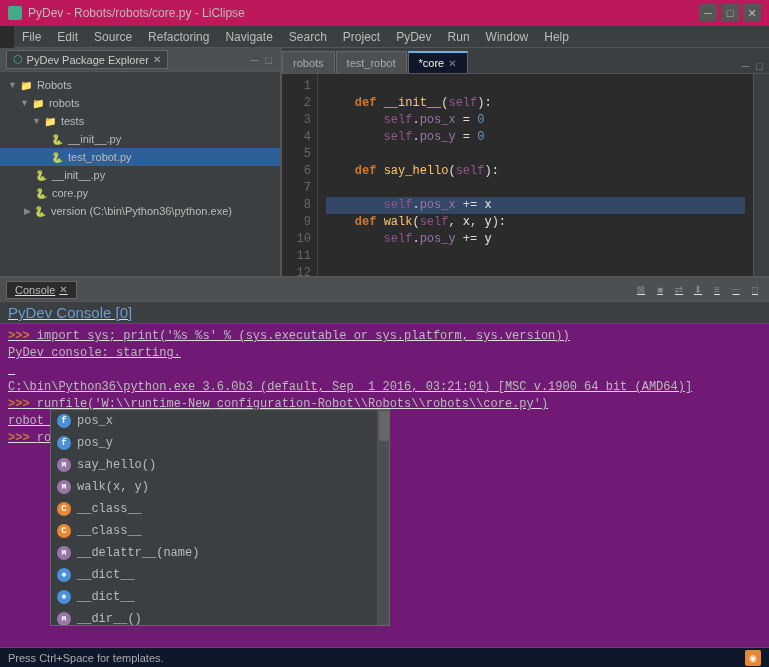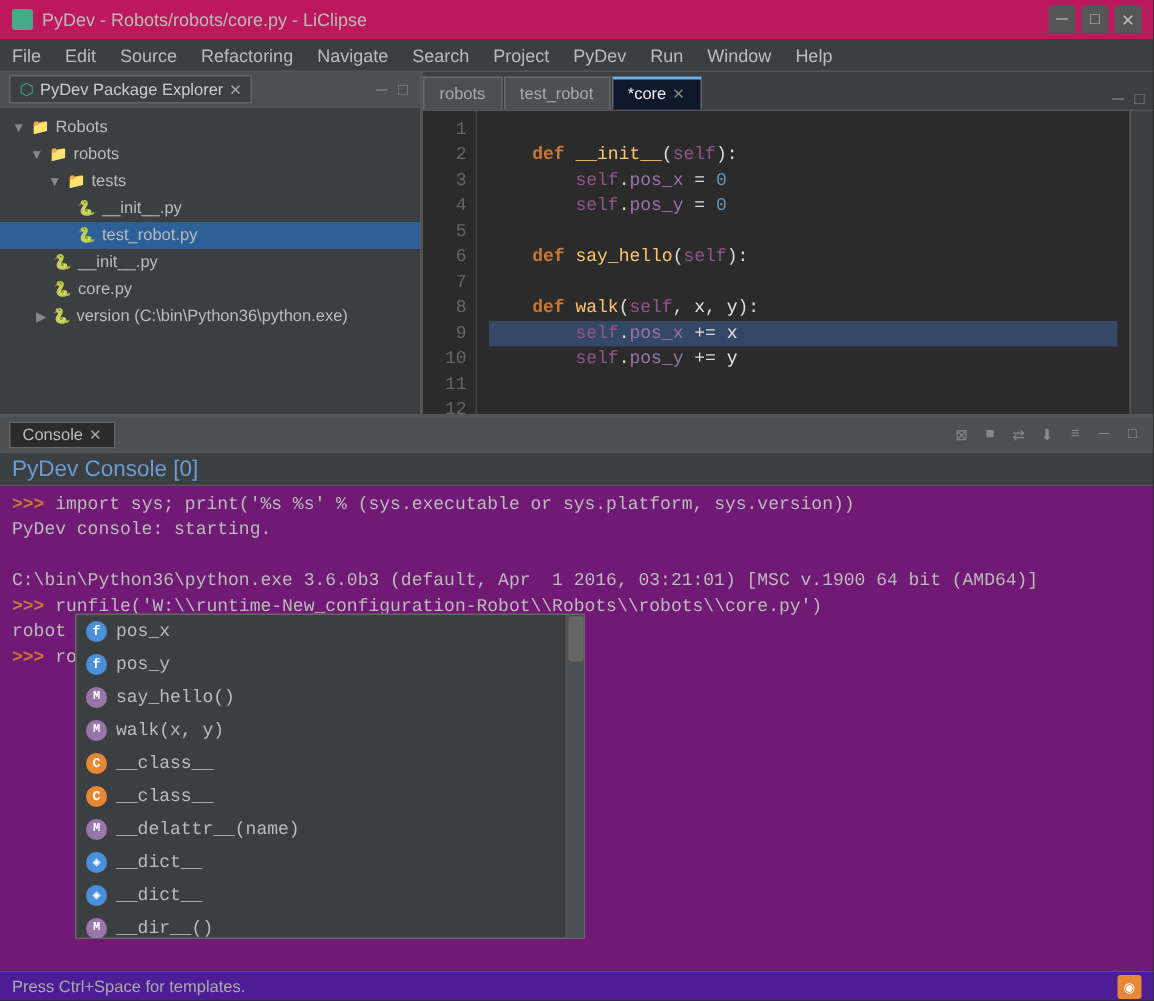--- a/index.html
+++ b/index.html
@@ -25,20 +25,21 @@
     
     .menu-bar {
       background: #3c3f41;
       display: flex;
       align-items: center;
       height: 22px;
       font-family: Arial, sans-serif;
       font-size: 12px;
       color: #bbb;
       border-bottom: 1px solid #555;
+      margin-left: 14px;
     }
     .menu-item {
       padding: 2px 8px;
       cursor: pointer;
       height: 100%;
       display: flex;
       align-items: center;
     }
 
     
@@ -148,20 +149,21 @@
     .attr { color: #9876aa; }
     .highlight-line { background: #344766; }
 
     
     .console-area {
       flex: 1;
       display: flex;
       flex-direction: column;
       background: #2b2b2b;
       min-height: 0;
+      text-decoration: underline;
     }
     .console-header {
       background: #4c5052;
       display: flex;
       align-items: center;
       justify-content: space-between;
       padding: 2px 6px;
       height: 24px;
       border-bottom: 1px solid #555;
     }
@@ -198,21 +200,21 @@
     }
     .ac-icon { width: 14px; height: 14px; border-radius: 50%; display: inline-flex; align-items: center; justify-content: center; font-size: 9px; font-weight: bold; color: white; flex-shrink: 0; }
     .ac-icon-field { background: #4a90d9; }
     .ac-icon-method { background: #9876aa; font-size: 8px; }
     .ac-icon-class { background: #e88734; }
     .ac-label { color: #bbb; font-size: 12px; }
     .autocomplete-scrollbar { width: 12px; background: #4c5052; border-left: 1px solid #555; position: absolute; right: 0; top: 0; bottom: 0; }
     .autocomplete-scroll-thumb { width: 10px; height: 30px; background: #666; margin: 1px; border-radius: 2px; }
 
     .status-bar {
-      background: #4c1d95;
+      background: #0f172a;
       height: 20px;
       display: flex;
       align-items: center;
       padding: 0 8px;
       font-family: Arial, sans-serif;
       font-size: 11px;
       color: #aaa;
       border-top: 1px solid #555;
       justify-content: space-between;
     }
@@ -355,22 +357,22 @@
           <div>12</div>
         </div>
         <div class="code-content">
           <div class="code-line">&nbsp;</div>
           <div class="code-line">    <span class="kw">def</span> <span class="fn">__init__</span>(<span class="self-kw">self</span>):</div>
           <div class="code-line">        <span class="self-kw">self</span>.<span class="attr">pos_x</span> = <span class="num">0</span></div>
           <div class="code-line">        <span class="self-kw">self</span>.<span class="attr">pos_y</span> = <span class="num">0</span></div>
           <div class="code-line">&nbsp;</div>
           <div class="code-line">    <span class="kw">def</span> <span class="fn">say_hello</span>(<span class="self-kw">self</span>):</div>
           <div class="code-line">&nbsp;</div>
+          <div class="code-line highlight-line">        <span class="self-kw">self</span>.<span class="attr">pos_x</span> += <span class="param">x</span></div>
           <div class="code-line">    <span class="kw">def</span> <span class="fn">walk</span>(<span class="self-kw">self</span>, <span class="param">x</span>, <span class="param">y</span>):</div>
-          <div class="code-line highlight-line">        <span class="self-kw">self</span>.<span class="attr">pos_x</span> += <span class="param">x</span></div>
           <div class="code-line">        <span class="self-kw">self</span>.<span class="attr">pos_y</span> += <span class="param">y</span></div>
         </div>
         <div style="width:16px; background:#3c3f41; border-left:1px solid #555;"></div>
       </div>
     </div>
 
   </div>
 
   <div class="console-area">
     <div class="console-header">
@@ -388,21 +390,21 @@
         <button class="console-btn">≡</button>
         <button class="console-btn">─</button>
         <button class="console-btn">□</button>
       </div>
     </div>
     <div style="padding:2px 8px; background:#3c3f41; border-bottom:1px solid #555; font-family:Arial,sans-serif; font-size:15px; color:#6a9bd1;">PyDev Console [0]</div>
     <div class="console-content">
       <div class="console-line"><span class="prompt">&gt;&gt;&gt; </span><span class="console-output">import sys; print('%s %s' % (sys.executable or sys.platform, sys.version))</span></div>
       <div class="console-line"><span class="console-output">PyDev console: starting.</span></div>
       <div class="console-line">&nbsp;</div>
-      <div class="console-line"><span class="console-output">C:\bin\Python36\python.exe 3.6.0b3 (default, Apr  1 2016, 03:21:01) [MSC v.1900 64 bit (AMD64)]</span></div>
+      <div class="console-line"><span class="console-output">C:\bin\Python36\python.exe 3.6.0b3 (default, Sep  1 2016, 03:21:01) [MSC v.1900 64 bit (AMD64)]</span></div>
       <div class="console-line"><span class="prompt">&gt;&gt;&gt; </span><span class="console-output">runfile('W:\\runtime-New_configuration-Robot\\Robots\\robots\\core.py')</span></div>
       <div class="console-line"><span class="console-output">robot = Robot()</span></div>
       <div class="console-line"><span class="prompt">&gt;&gt;&gt; </span><span class="console-output">robot.</span></div>
 
       <div class="autocomplete">
         <ul class="autocomplete-list">
           <li class="autocomplete-item">
             <span class="ac-icon ac-icon-field">f</span>
             <span class="ac-label">pos_x</span>
           </li>

